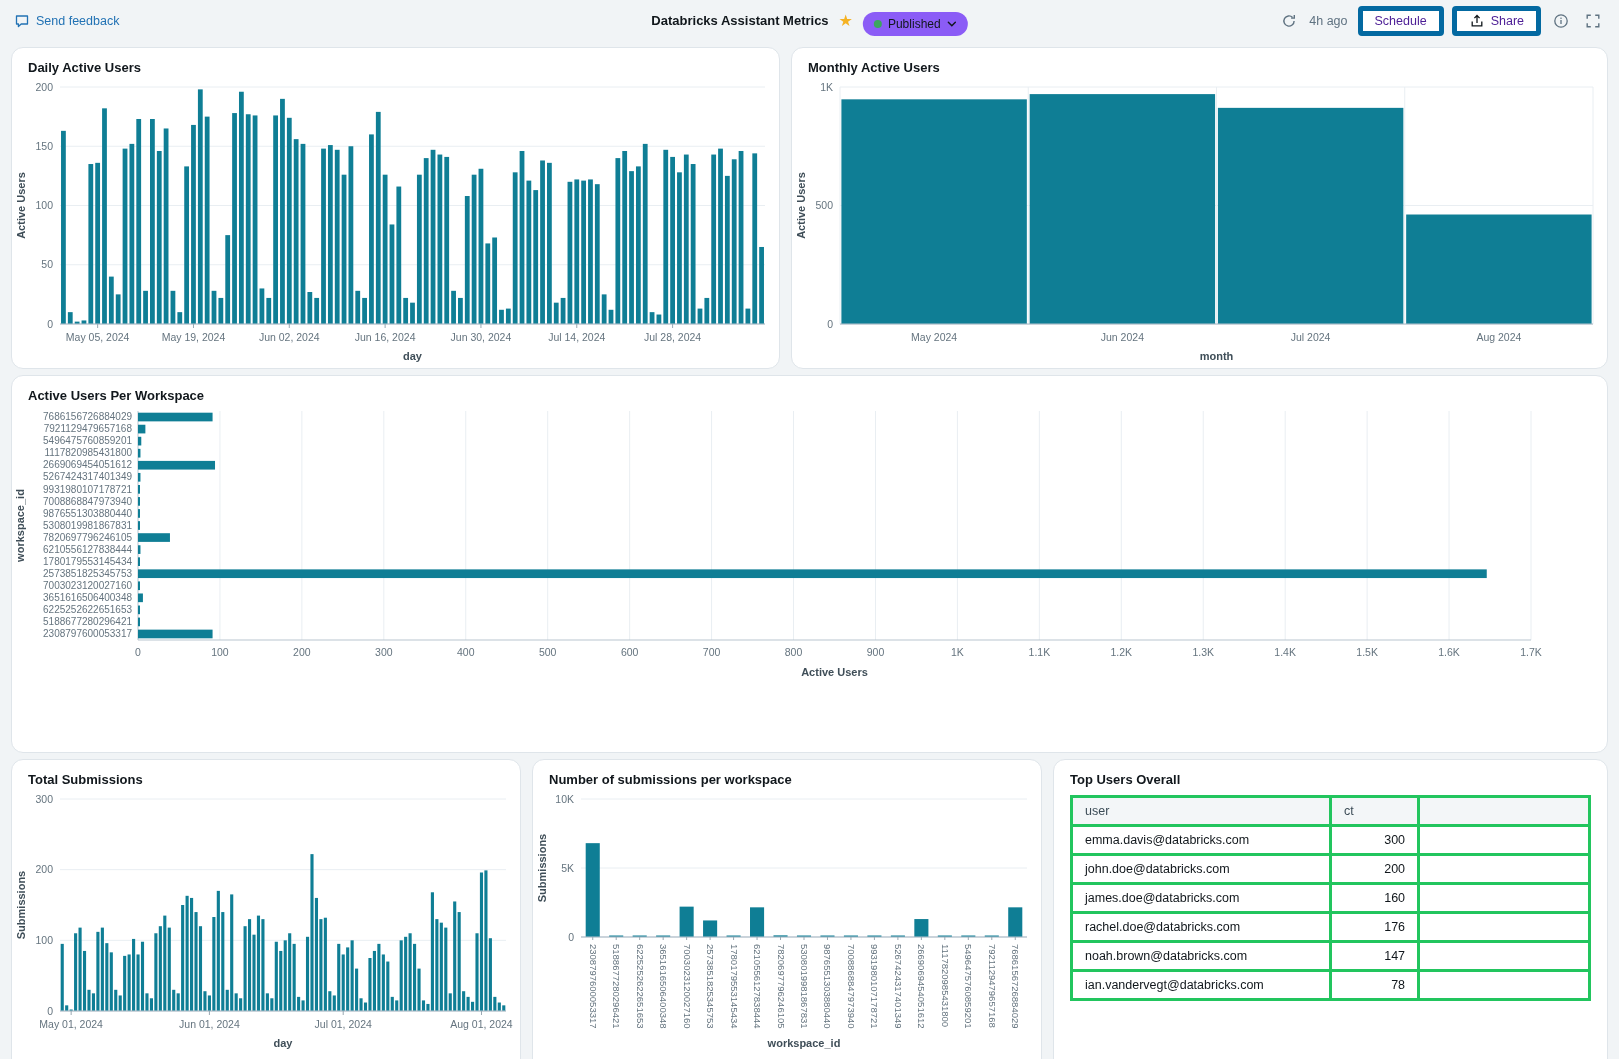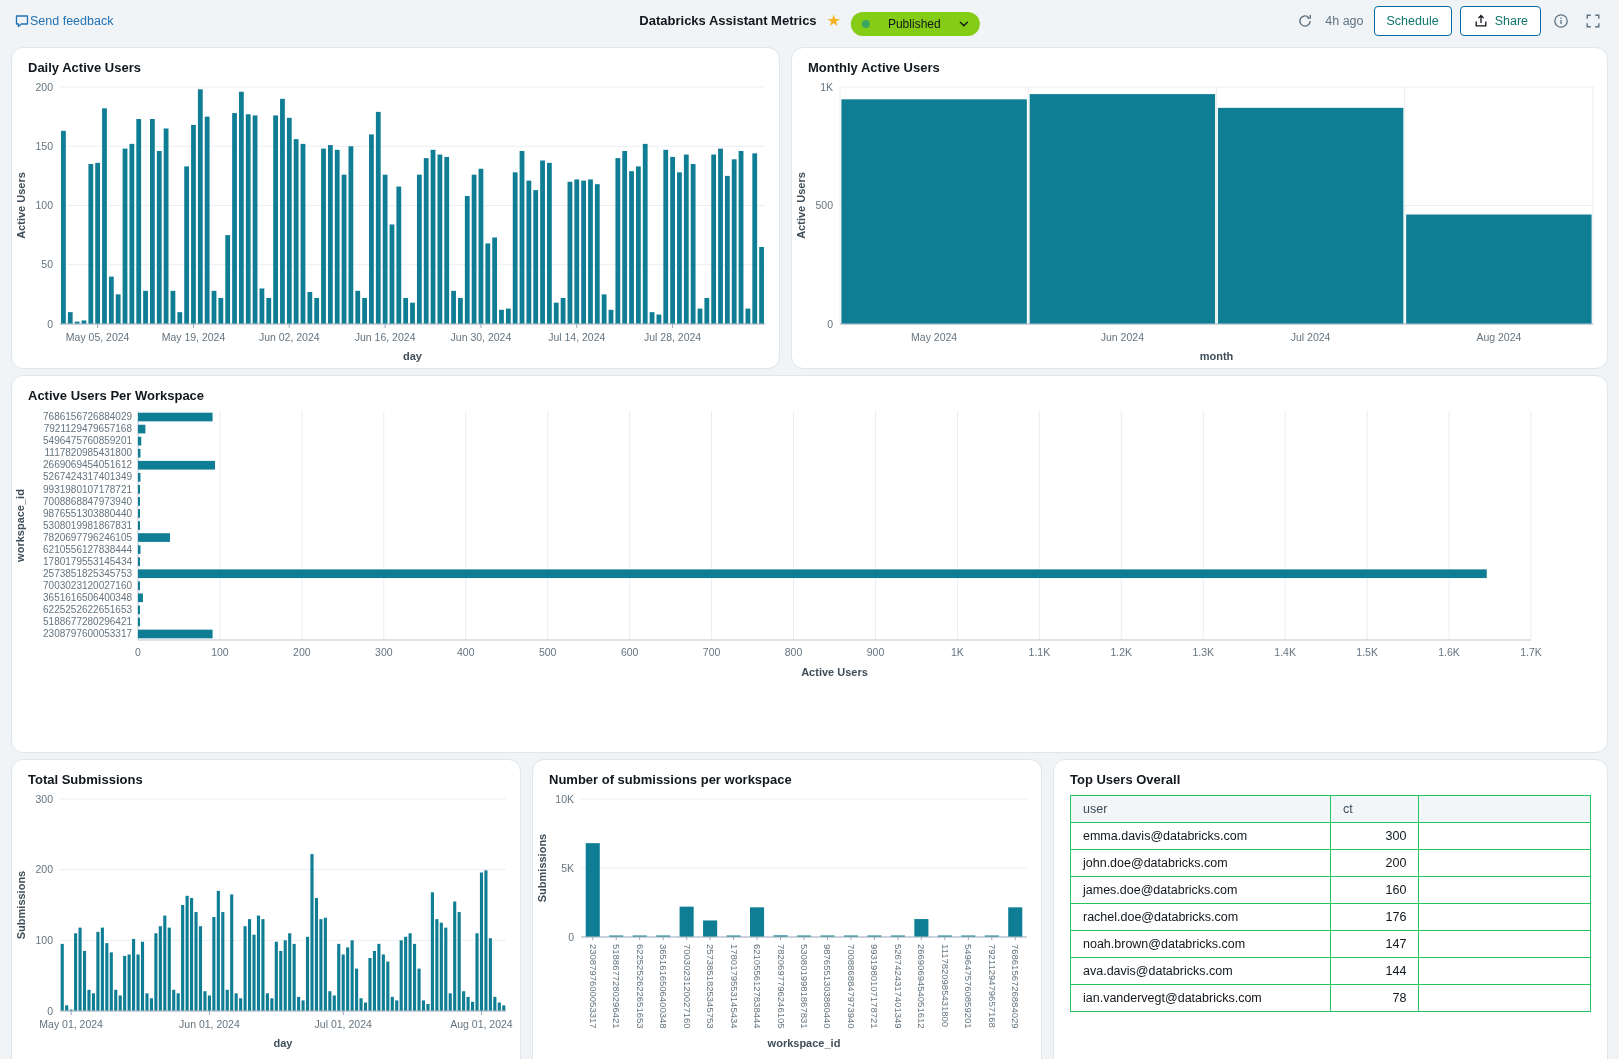--- a/index.html
+++ b/index.html
@@ -6,45 +6,45 @@
   html,body { margin:0; padding:0; }
   body {
     width:1619px; height:1059px; overflow:hidden;
     background:#f1f4f6; color:#11171c;
     font-family:"Liberation Sans", sans-serif; font-size:13px;
   }
   svg { font-family:"Liberation Sans", sans-serif; }
 
   
   .topbar { height:41px; display:flex; align-items:center; padding:0 14px; position:relative; }
-  .feedback { display:flex; align-items:center; color:#2272b4; font-size:12.5px; cursor:pointer; text-decoration:none; }
+  .feedback { display:flex; align-items:center; gap:6px; color:#2272b4; font-size:12.5px; cursor:pointer; text-decoration:none; }
   .tb-center { position:absolute; left:50%; top:50%; transform:translate(-50%,-50%); display:flex; align-items:center; gap:10px; }
   .db-title { font-size:13px; font-weight:600; }
   .star { color:#f5b223; font-size:16px; line-height:1; cursor:pointer; }
-  .pill { display:flex; align-items:center; gap:18px; background:#84cc16; border:none; border-radius:14px; padding:5px 11px; font-size:12px; font-weight:500; color:#11171c; cursor:pointer; font-family:inherit;margin-top:6px; }
+  .pill { display:flex; align-items:center; gap:6px; background:#8b5cf6; border:none; border-radius:14px; padding:5px 11px; font-size:12px; font-weight:500; color:#11171c; cursor:pointer; font-family:inherit;margin-top:6px; }
   .dot { width:8px; height:8px; border-radius:50%; background:#3ba65e; }
   .tb-right { margin-left:auto; display:flex; align-items:center; gap:8px; }
   .iconbtn { background:none; border:none; padding:4px; cursor:pointer; display:flex; align-items:center; color:#5f7281; }
   .ago { font-size:12.5px; color:#5f7281; margin-right:2px; }
-  .btn { display:flex; align-items:center; gap:6px; background:#fff; border:1px solid #0369a1; border-radius:4px; height:30px; padding:0 12px; font-size:12.5px; color:#0f766e; cursor:pointer; font-family:inherit; }
+  .btn { display:flex; align-items:center; gap:6px; background:#fff; border:5px solid #0369a1; border-radius:4px; height:30px; padding:0 12px; font-size:12.5px; color:#4c1d95; cursor:pointer; font-family:inherit; }
 
   
   .content { padding:6px 11px; display:flex; flex-direction:column; gap:6px; }
   .row { display:grid; gap:11px; }
   .row1 { grid-template-columns:769fr 817fr; height:322px; }
   .row2 { grid-template-columns:1fr; height:378px; }
   .row3 { grid-template-columns:510fr 510fr 555fr; height:354px; }
   .card { background:#fff; border:1px solid #dfe5ea; border-radius:12px; display:flex; flex-direction:column; min-width:0; overflow:hidden; }
   .card-title { margin:0; padding:12px 16px 2px; font-size:13px; font-weight:700; color:#11171c; }
   .chart { flex:1; min-height:0; }
 
   
   .tablewrap { flex:1; overflow:hidden; padding:6px 16px 0; }
   .tu-table { width:100%; border-collapse:collapse; font-size:12.5px; table-layout:fixed; }
-  .tu-table th, .tu-table td { border:1px solid #22c55e; padding:6px 12px; text-align:left; white-space:nowrap; overflow:hidden; }
+  .tu-table th, .tu-table td { border:3px solid #22c55e; padding:6px 12px; text-align:left; white-space:nowrap; overflow:hidden; }
   .tu-table thead th { background:#f3f6f8; font-weight:500; color:#3c4c57; }
   .tu-table .ct { text-align:right; }
   .c-user { width:50%; } .c-ct { width:17%; } .c-sp { width:33%; }
   .pager { display:flex; align-items:center; justify-content:center; gap:6px; padding:7px 0 9px; }
   .page { min-width:25px; height:25px; border:none; background:none; border-radius:4px; font-size:12.5px; color:#44545f; cursor:pointer; font-family:inherit; }
   .page.active { background:#d9e9f8; color:#2272b4; font-weight:600; }
   .page.ellipsis { cursor:default; color:#8a98a3; }
   .page.next { font-size:15px; padding-bottom:2px; }
 </style>
 </head>
@@ -619,25 +619,20 @@
                   <td>rachel.doe@databricks.com</td>
                   <td class="ct">176</td>
                   <td></td>
                 </tr>
                 <tr>
                   <td>noah.brown@databricks.com</td>
                   <td class="ct">147</td>
                   <td></td>
                 </tr>
                 <tr>
-                  <td>ava.davis@databricks.com</td>
-                  <td class="ct">144</td>
-                  <td></td>
-                </tr>
-                <tr>
                   <td>ian.vandervegt@databricks.com</td>
                   <td class="ct">78</td>
                   <td></td>
                 </tr>
               </tbody>
           </table>
         </div>
         <div class="pager">
             <button class="page active">1</button>
             <button class="page">2</button>

